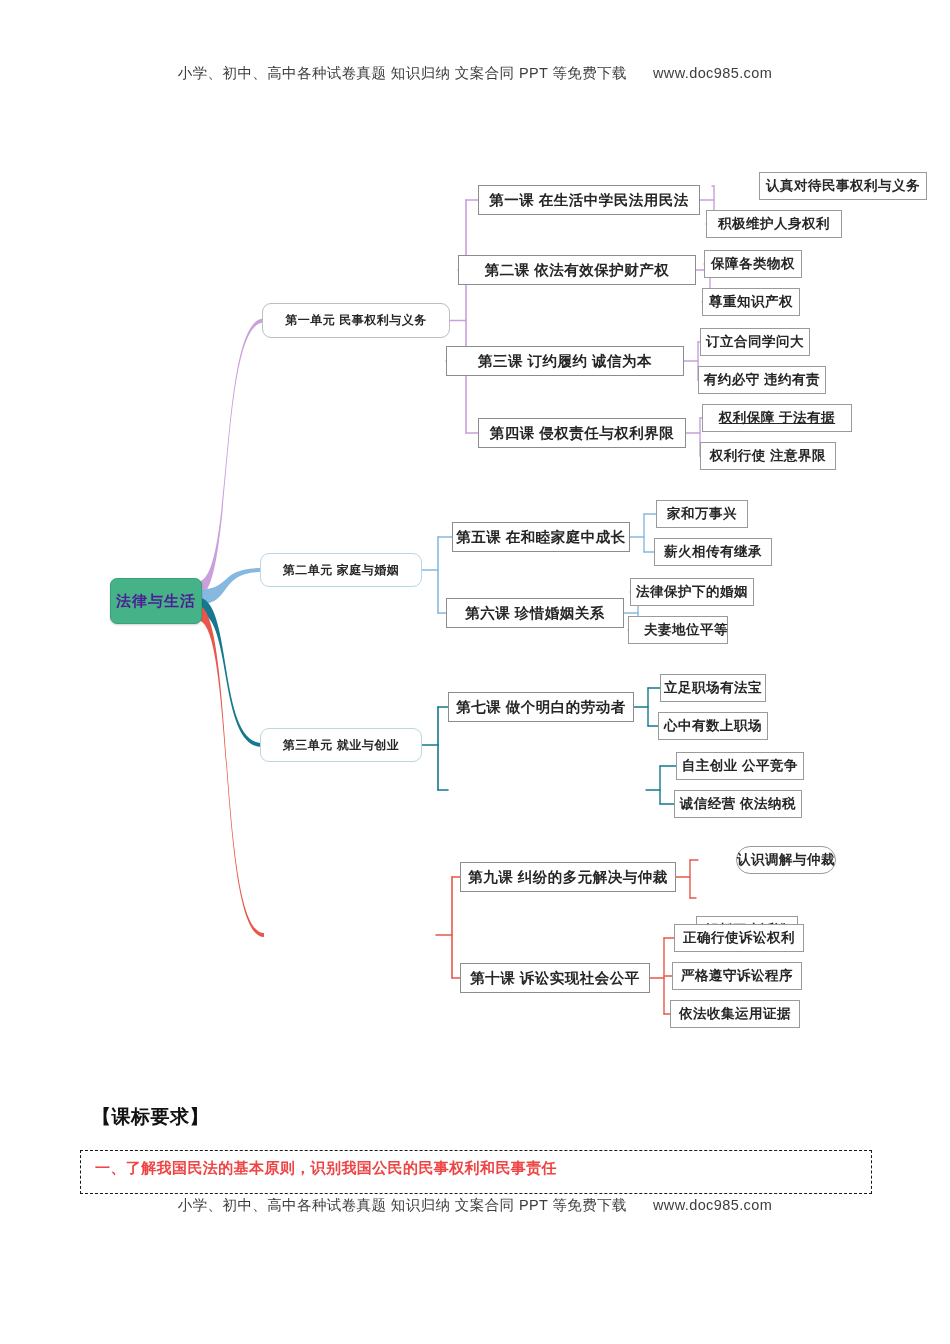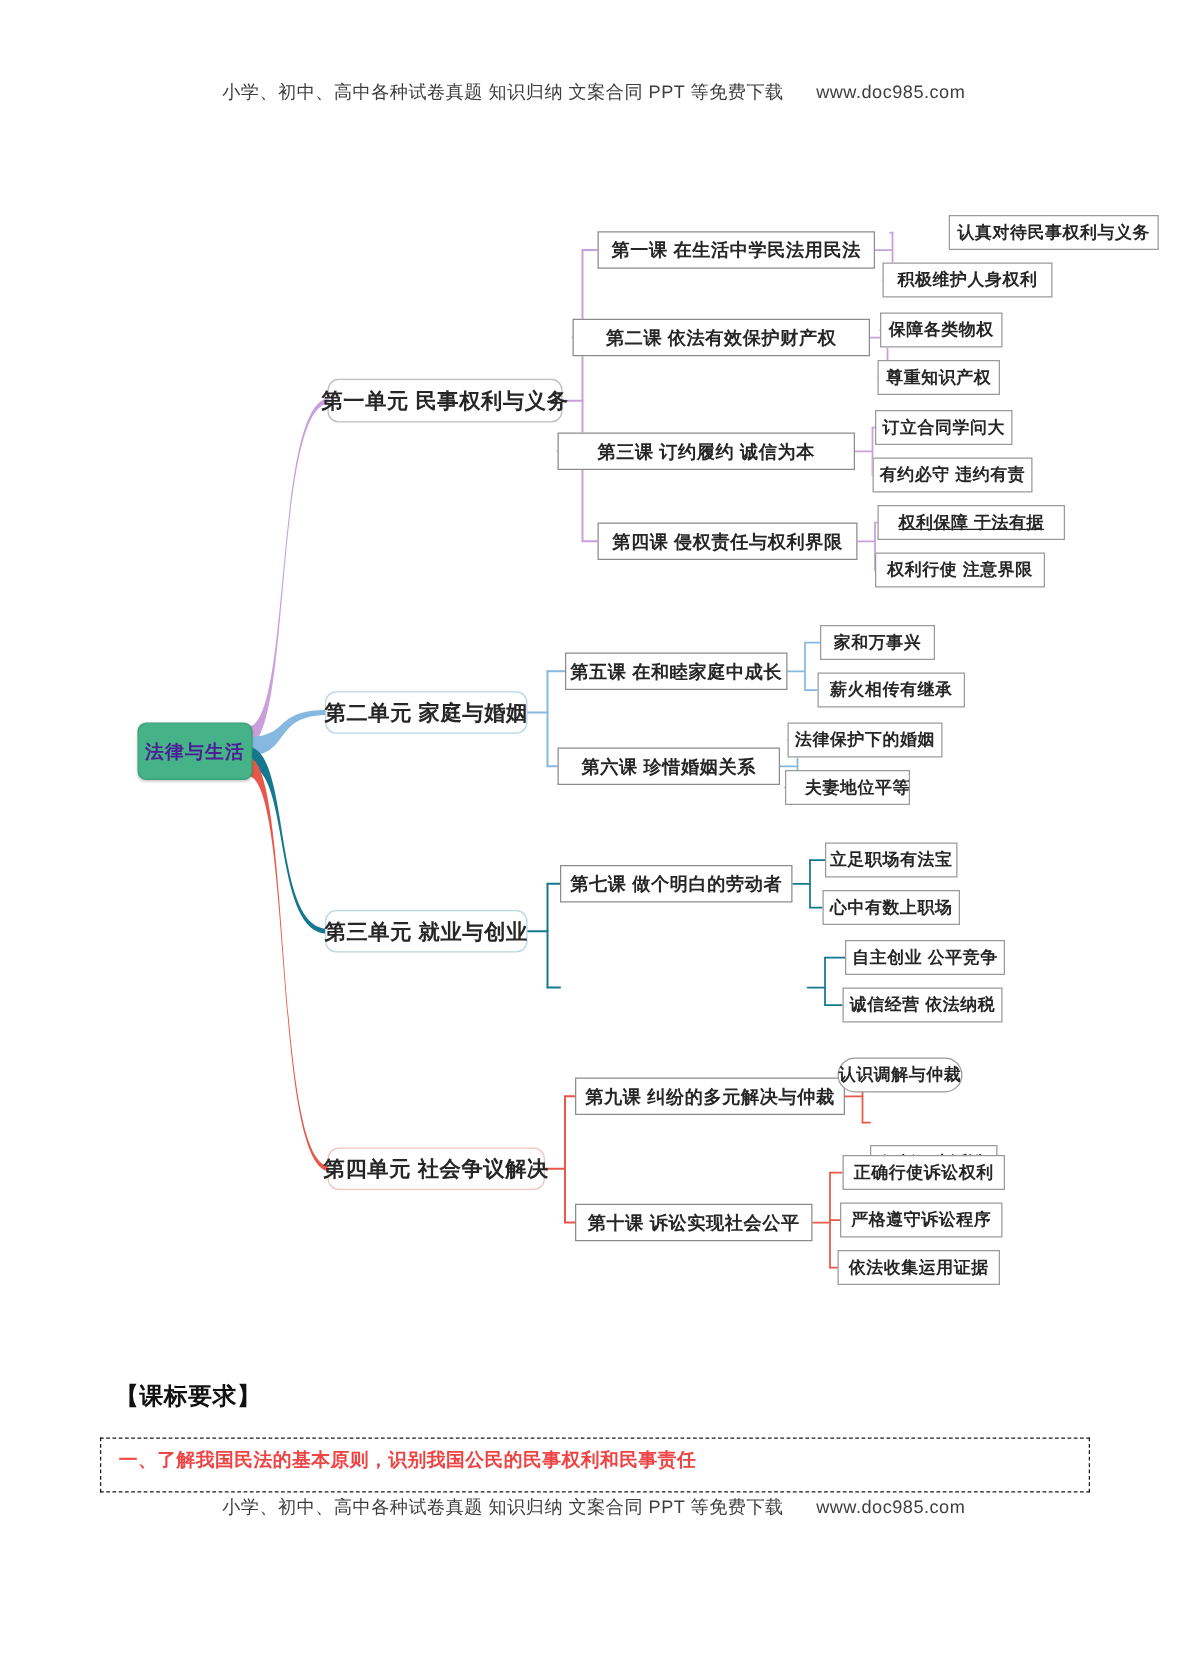--- a/index.html
+++ b/index.html
@@ -34,21 +34,21 @@
     display:flex;align-items:center;justify-content:center;
     white-space:nowrap;background:#fff;
     font-weight:bold;color:#262626;
     letter-spacing:.5px;
   }
   .root{
     background:#46b288;border:1px solid #3aa178;border-radius:7px;
     color:#4c1d95;font-size:15px;letter-spacing:1px;
     box-shadow:0 1px 2px rgba(0,0,0,.18);
   }
-  .unit{border-radius:9px;font-size:17px;}
+  .unit{border-radius:9px;font-size:12px;}
   .u1{border:1px solid #bdbdbd;}
   .u2{border:1px solid #b9d5e8;}
   .u3{border:1px solid #b9d8dd;}
   .u4{border:1px solid #f0c3bc;}
   .lesson{border:1px solid #8c8c8c;font-size:14.5px;}
   .leaf{border:1px solid #9a9a9a;font-size:13.5px;}
 
   
   .sec-title{
     position:absolute;left:92px;top:1104px;
@@ -159,23 +159,22 @@
       <div class="node leaf" style="left: 654px; top: 398px; width: 118px; height: 28px;">薪火相传有继承</div>
       <div class="node lesson" style="left: 446px; top: 458px; width: 178px; height: 30px;">第六课  珍惜婚姻关系</div>
       <div class="node leaf" style="left: 630px; top: 438px; width: 124px; height: 28px;">法律保护下的婚姻</div>
       <div class="node leaf" style="left: 628px; top: 476px; width: 100px; height: 28px; padding-left: 16px;">夫妻地位平等</div>
       <div class="node unit u3" style="left: 260px; top: 588px; width: 162px; height: 34px;">第三单元  就业与创业</div>
       <div class="node lesson" style="left: 448px; top: 552px; width: 186px; height: 30px;">第七课  做个明白的劳动者</div>
       <div class="node leaf" style="left: 660px; top: 534px; width: 106px; height: 28px;">立足职场有法宝</div>
       <div class="node leaf" style="left: 658px; top: 572px; width: 110px; height: 28px;">心中有数上职场</div>
       <div class="node leaf" style="left: 676px; top: 612px; width: 128px; height: 28px;">自主创业  公平竞争</div>
       <div class="node leaf" style="left: 674px; top: 650px; width: 128px; height: 28px;">诚信经营  依法纳税</div>
-      <div class="node unit u4" style="left: 262px; top: 778px; width: 174px; height: 34px;">第四单元  社会争议解决</div>
       <div class="node lesson" style="left: 460px; top: 722px; width: 216px; height: 30px;">第九课  纠纷的多元解决与仲裁</div>
-      <div class="node leaf" style="left: 670px; top: 706px; width: 100px; height: 28px; border-radius: 14px;">认识调解与仲裁</div>
+      <div class="node leaf" style="left: 736px; top: 706px; width: 100px; height: 28px; border-radius: 14px;">认识调解与仲裁</div>
       <div class="node leaf" style="left: 696px; top: 776px; width: 102px; height: 28px;">解析三大诉讼</div>
       <div class="node lesson" style="left: 460px; top: 823px; width: 190px; height: 30px;">第十课  诉讼实现社会公平</div>
       <div class="node leaf" style="left: 674px; top: 784px; width: 130px; height: 28px;">正确行使诉讼权利</div>
       <div class="node leaf" style="left: 672px; top: 822px; width: 130px; height: 28px;">严格遵守诉讼程序</div>
       <div class="node leaf" style="left: 670px; top: 860px; width: 130px; height: 28px;">依法收集运用证据</div>
     </div>
 
   <div class="sec-title">【课标要求】</div>
 
   <div class="dashbox">

